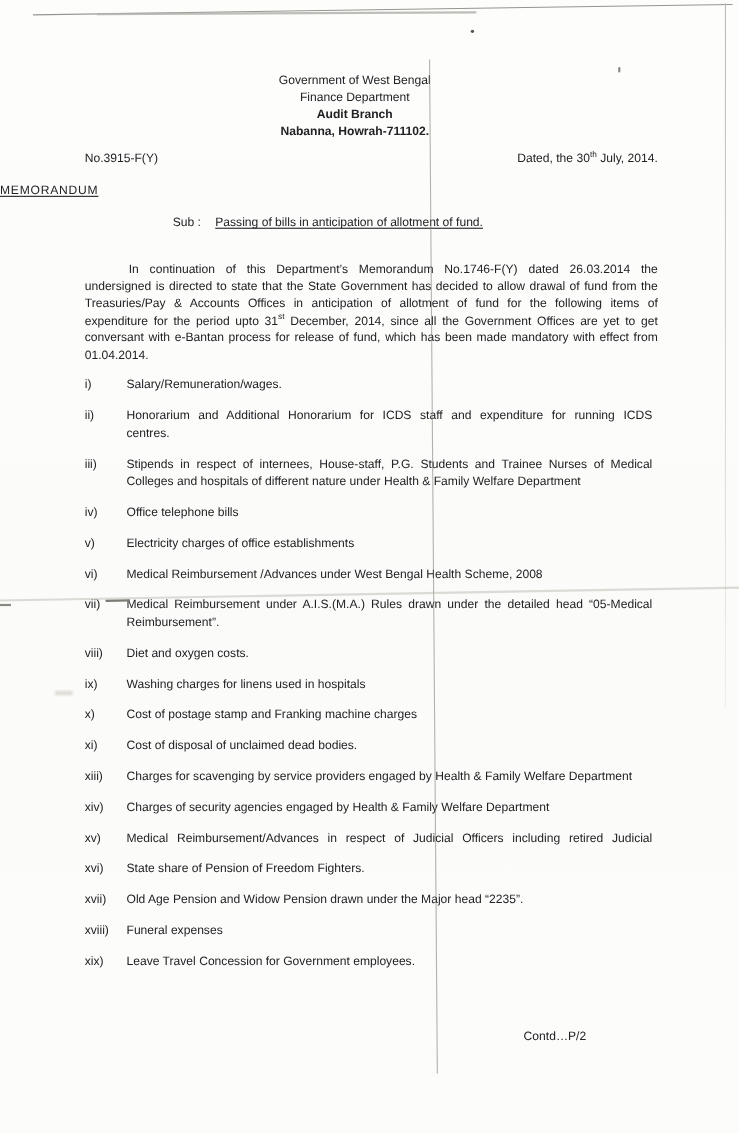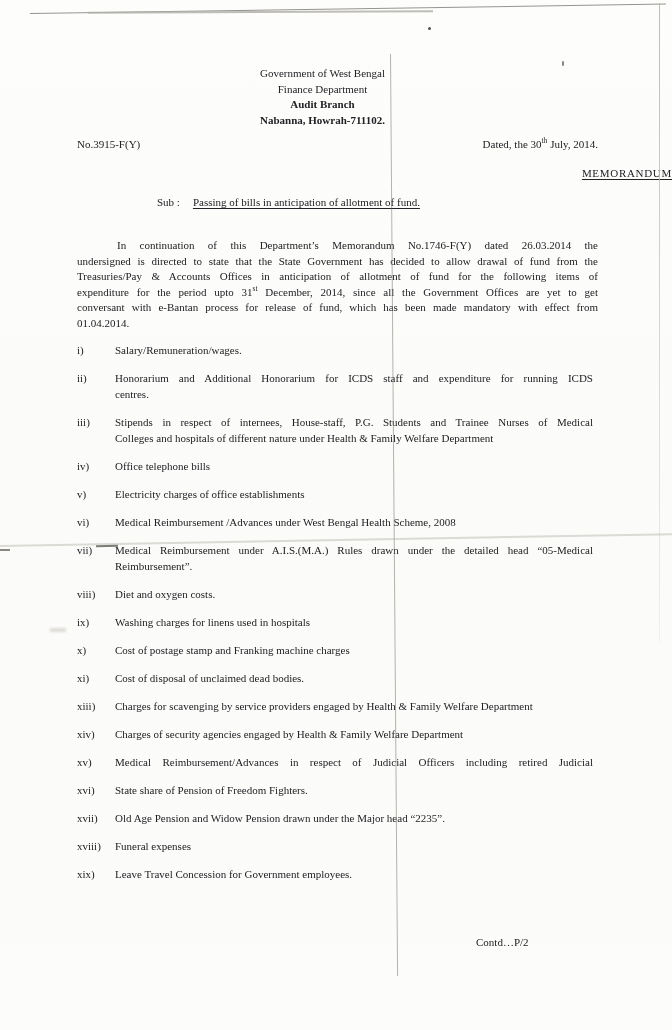--- a/index.html
+++ b/index.html
@@ -2,21 +2,21 @@
 <html><head>
 <meta charset="utf-8">
 <style>
   html, body { margin: 0; padding: 0; background: #ffffff; }
   .page {
     position: relative;
     width: 672px;
     height: 1030px;
     background: linear-gradient(180deg, #fdfdfc 0%, #fbfbf9 55%, #fcfcfb 100%);
     overflow: hidden;
-    font-family: Liberation Serif, serif;
+    font-family: Liberation Sans, sans-serif;
     color: #222226;
     font-size: 11px;
   }
   
   .artifact { position: absolute; z-index: 4; pointer-events: none; }
   .top-edge-thin {
     left: 30px; top: 13px; width: 636px; height: 1px;
     background: #96948f; transform-origin: left center; transform: rotate(-0.85deg);
   }
   .top-edge-dark {
@@ -48,21 +48,21 @@
     text-align: center; line-height: 15.5px;
   }
   .letterhead .bold { font-weight: bold; }
   .ref-row {
     position: absolute; top: 138px; left: 77px; right: 74px;
     display: flex; justify-content: space-between; gap: 44px;
   }
   sup { font-size: 7.5px; line-height: 0; vertical-align: super; }
   .memo-title {
     position: absolute; top: 167px; left: 0; width: 672px;
-    text-align: right; letter-spacing: 0.7px;
+    text-align: left; letter-spacing: 0.7px;
     text-decoration: underline; text-underline-offset: 2px; text-decoration-thickness: 1px;
   }
   .subject-row { position: absolute; top: 196px; left: 157px; text-align: center; }
   .subject-text {
     margin-left: 13px;
     text-decoration: underline; text-underline-offset: 2px; text-decoration-thickness: 1px;
   }
   .body-para {
     position: absolute; top: 238px; left: 77px; width: 521px;
     line-height: 15.6px;

